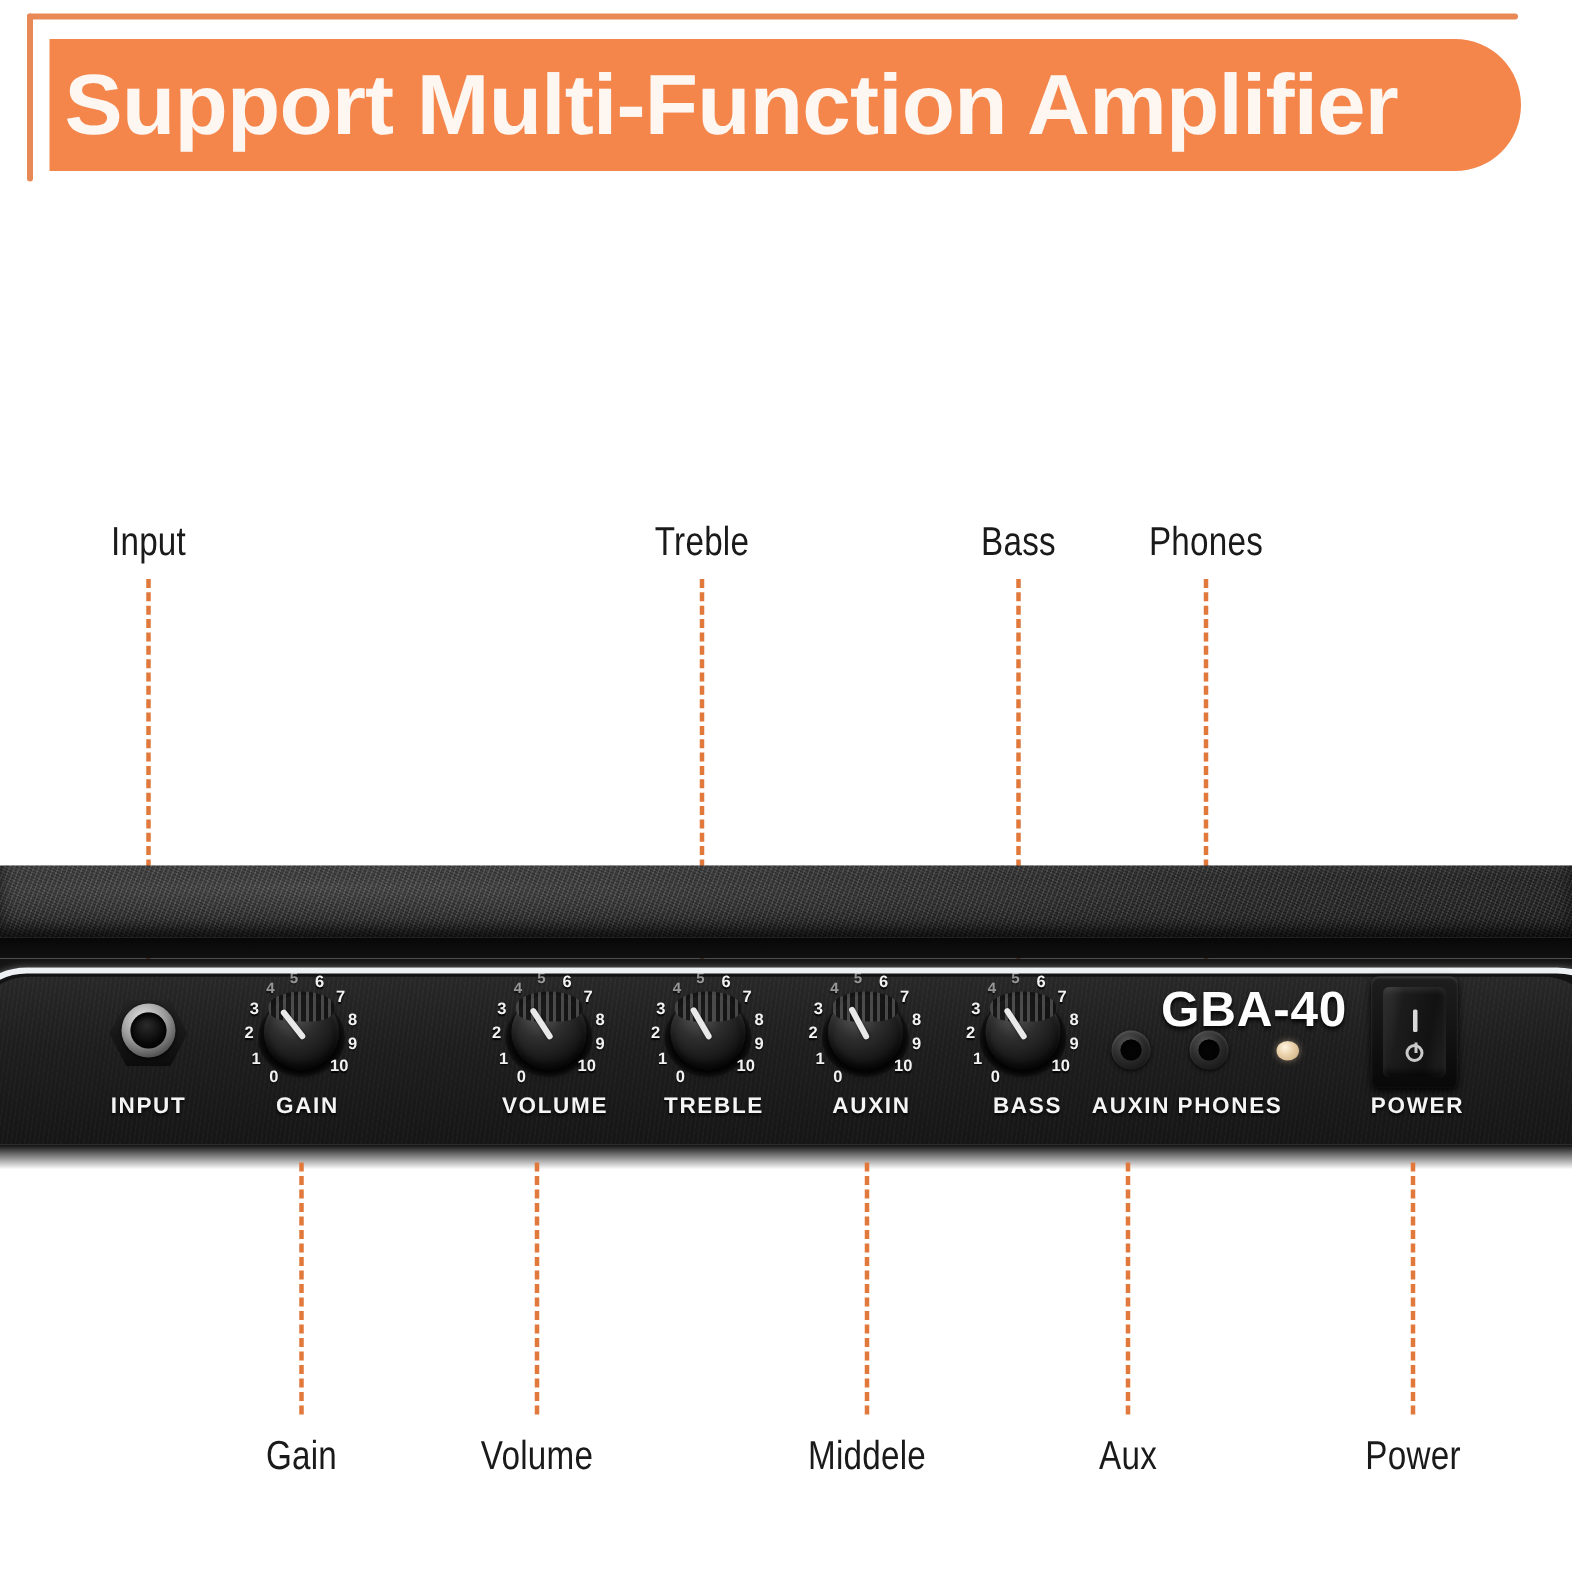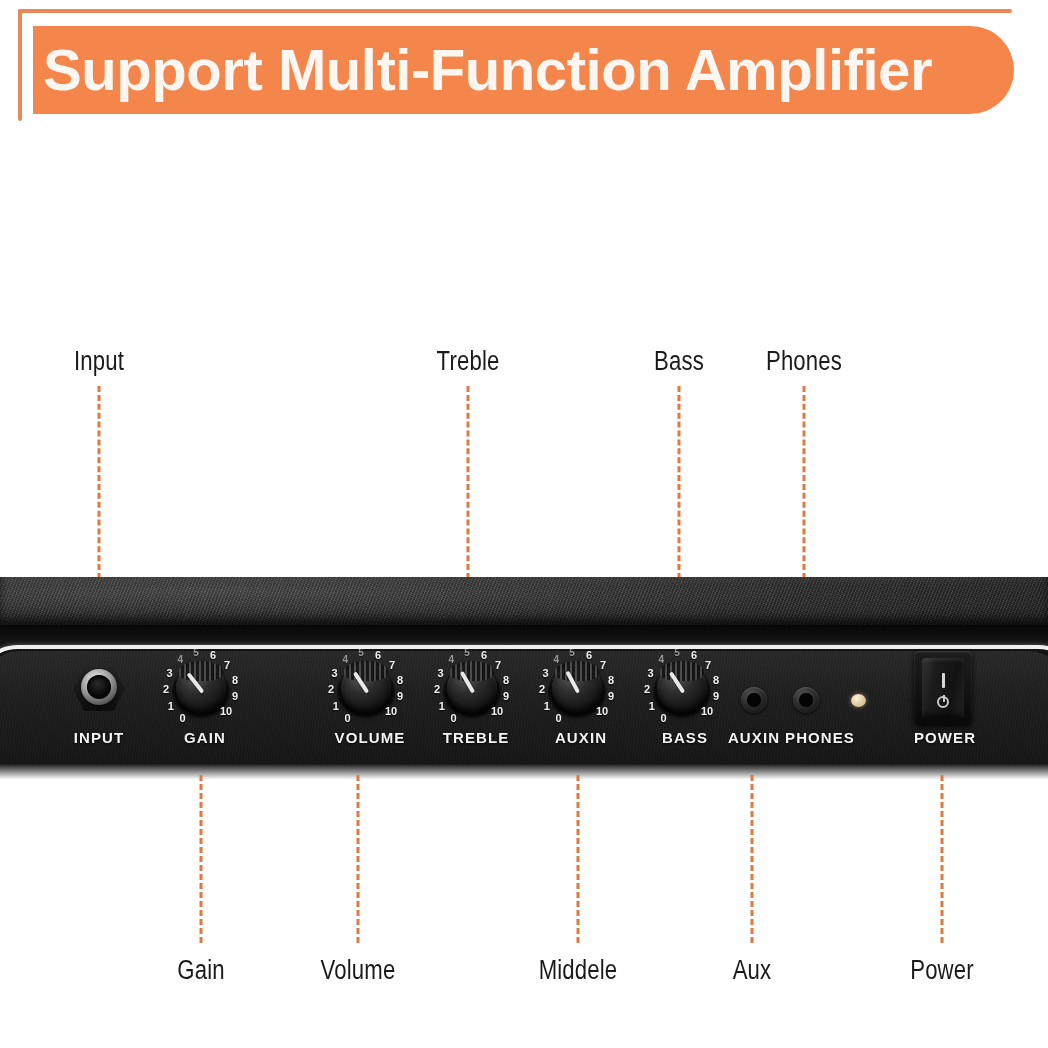--- a/index.html
+++ b/index.html
@@ -345,20 +345,21 @@
       <div class="mini-jack" id="aux-jack-slot" style="left: 741px; top: 48px;">
         <div class="mini-ring"></div>
         <div class="mini-hole"></div>
       </div>
 
       <div class="mini-jack" id="phones-jack-slot" style="left: 793px; top: 48px;">
         <div class="mini-ring"></div>
         <div class="mini-hole"></div>
       </div>
 
+      <div class="model-badge" id="model-badge-slot" style="left: 836px; top: 15px;">GBA-40</div>
 
       <div class="led" id="led-slot" style="left: 851px; top: 55px;"></div>
 
       <div class="pw-frame" id="power-switch-slot" style="left: 914px; top: 12px;">
         <div class="pw-rocker">
           <div class="pw-i"></div>
           <div class="pw-o"></div>
         </div>
       </div>
 

